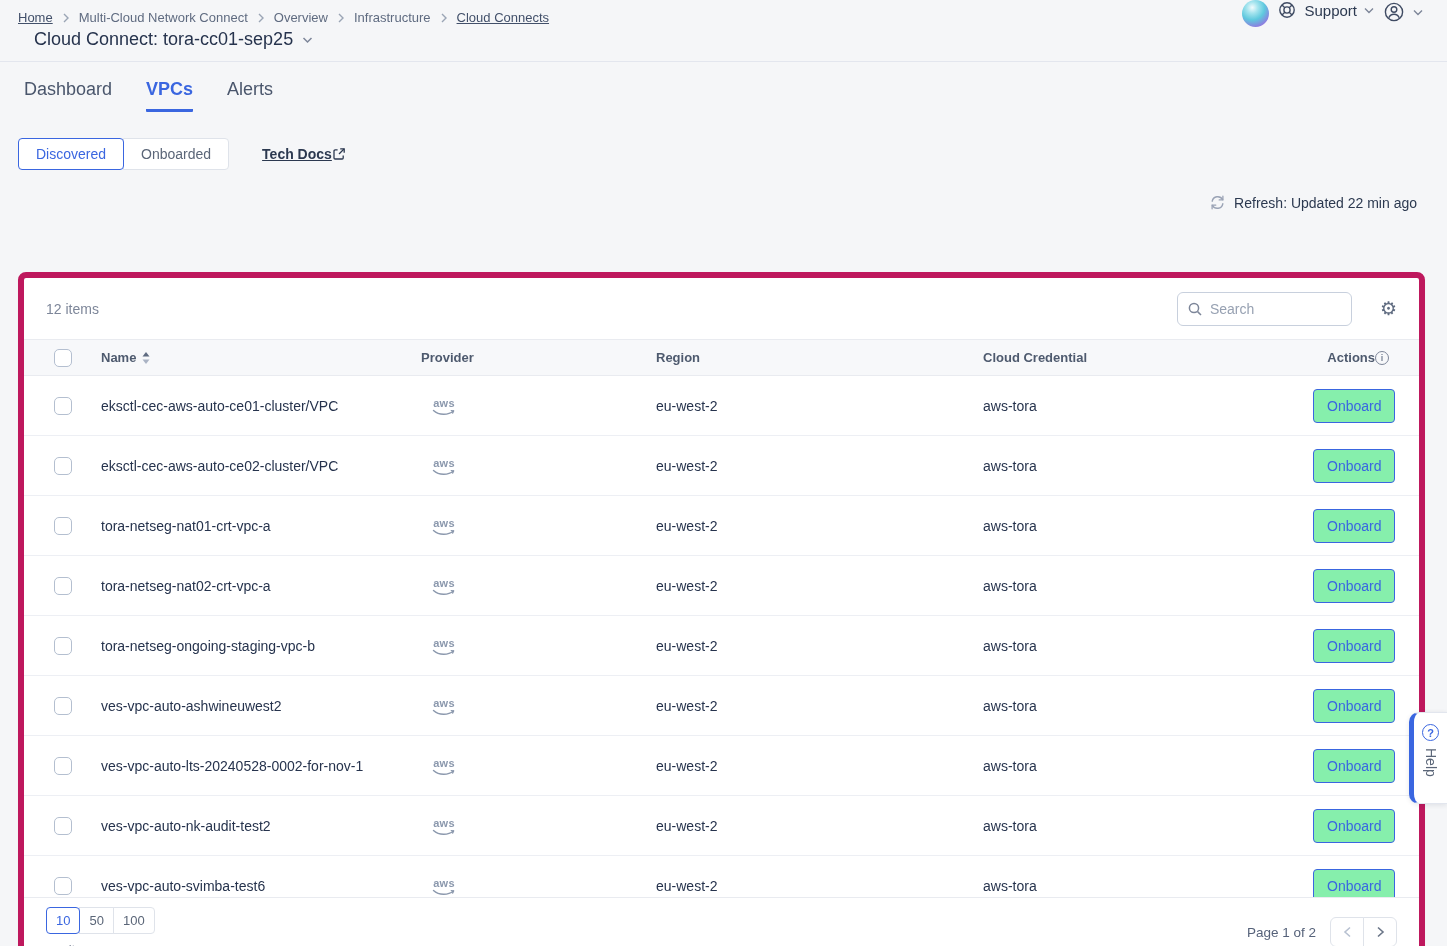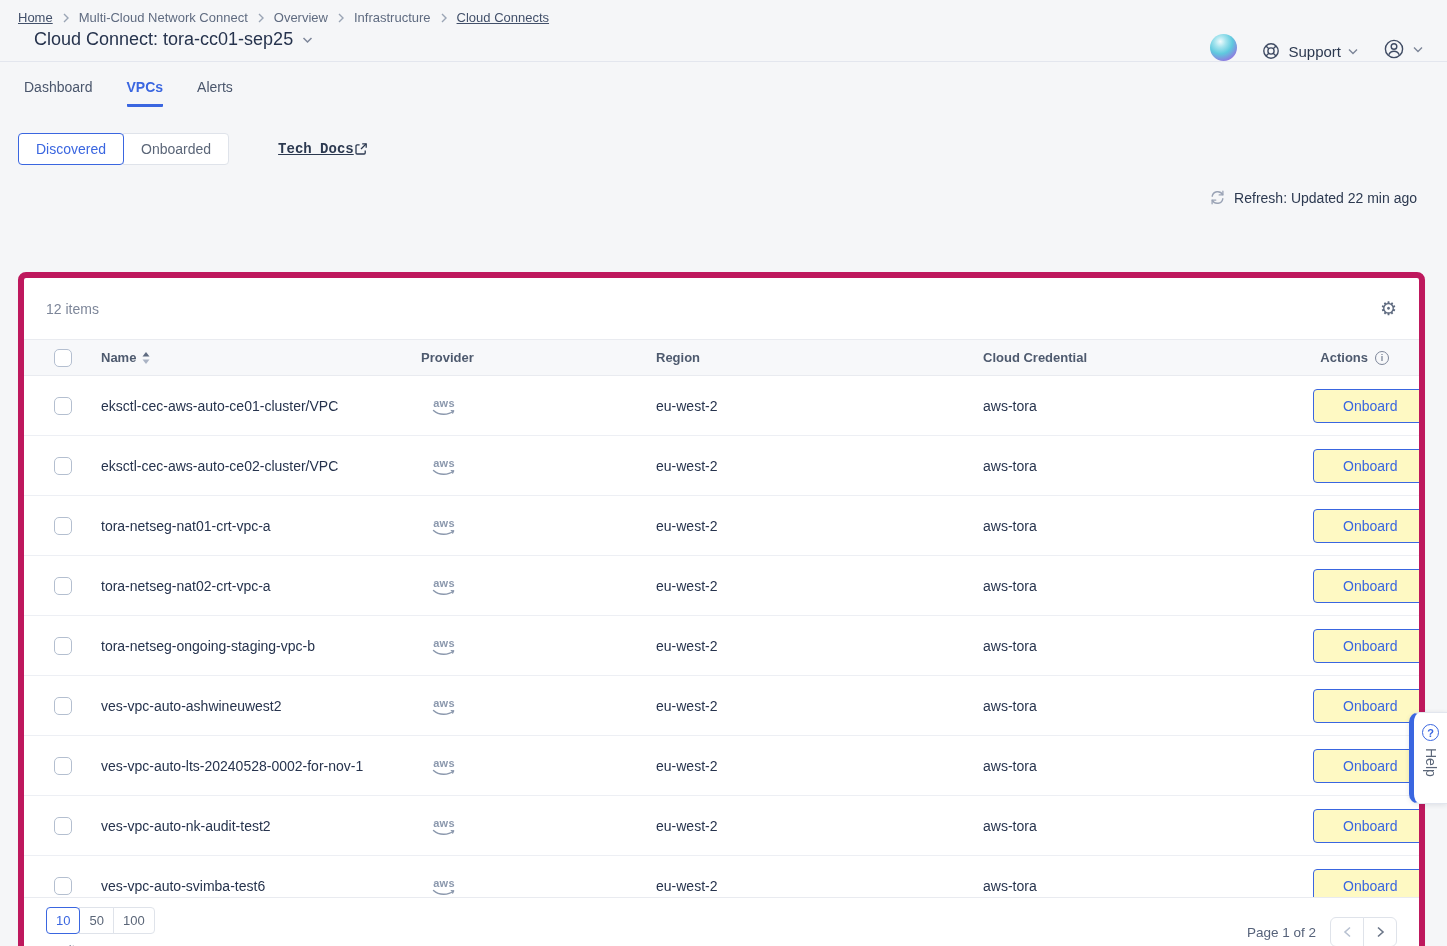--- a/index.html
+++ b/index.html
@@ -22,45 +22,45 @@
   }
   .crumb-block { padding-top: 10px; }
   .breadcrumb { display: flex; align-items: center; gap: 9px; font-size: 13px; color: #5f6b80; }
   .bc-item { white-space: nowrap; }
   .bc-link { text-decoration: underline; color: #42506a; cursor: pointer; }
   .bc-sep svg { display: block; }
   .title-row { display: flex; align-items: center; gap: 9px; margin-top: 4px; }
   .page-title { font-size: 18px; font-weight: 500; color: #26334d; margin-left: 16px; }
   .chev { display: inline-flex; }
 
-  .topbar-right { display: flex; align-items: flex-end; gap: 24px; padding-right: 8px; }
+  .topbar-right { display: flex; align-items: flex-start; gap: 8px; padding-right: 8px; }
   .ai-orb {
     width: 27px; height: 27px; border-radius: 50%;
     background: radial-gradient(circle at 38% 28%, #f2fbfd 0%, #a5e4ee 22%, #5fc9de 48%, #8f7ae0 78%, #c068c9 100%);
   }
   .tb-group { display: flex; align-items: center; gap: 7px; cursor: pointer; }
   .tb-label { font-size: 15px; color: #2c3950; }
 
   
   .tabs { display: flex; gap: 34px; padding: 0 24px; margin-top: 17px; }
-  .tab { font-size: 14px; color: #4a566c; padding-bottom: 9px; cursor: pointer; border-bottom: 3px solid transparent; border-radius: 1px; text-align: right; }
+  .tab { font-size: 18px; color: #4a566c; padding-bottom: 9px; cursor: pointer; border-bottom: 3px solid transparent; border-radius: 1px; text-align: right; }
   .tab.active { color: #3a66e0; font-weight: 700; border-bottom-color: #3a66e0; }
 
   
   .filter-row { display: flex; align-items: center; padding: 0 18px; margin-top: 26px; }
   .segment { display: flex; }
   .seg-btn {
     height: 32px; padding: 2px 17px; display: flex; align-items: center;
     background: #fff; border: 1px solid #dfe3ea; font-size: 14px; color: #5b6678;
     cursor: pointer; font-family: inherit;
   }
   .seg-btn:first-child { border-radius: 4px 0 0 4px; }
   .seg-btn:last-child { border-radius: 0 4px 4px 0; margin-left: -1px; }
   .seg-btn.active { border: 1px solid #3a66e0; color: #3a66e0; border-radius: 4px; position: relative; z-index: 2; }
-  .tech-docs { margin-left: 49px; display: flex; align-items: center; cursor: pointer; font-family: Liberation Mono, monospace; }
+  .tech-docs { margin-left: 33px; display: flex; align-items: center; cursor: pointer; }
   .tech-docs-label { font-size: 14px; font-weight: 600; color: #2c3950; text-decoration: underline; }
 
   
   .refresh-row { display: flex; justify-content: flex-end; align-items: center; gap: 8px; padding: 0 30px; margin-top: 24px; }
   .refresh-label { font-size: 14px; color: #2c3950; }
 
   
   .card {
     position: absolute; left: 18px; top: 238px; width: 1407px; height: 689px;
     background: #fff; border: 6px solid #be185d; border-radius: 8px;
@@ -86,40 +86,40 @@
     grid-template-columns: 77px 320px 235px 327px 330px 1fr;
     align-items: center;
   }
   .thead {
     height: 37px; background: #f7f8fa;
     border-top: 1px solid #e9ebf0; border-bottom: 1px solid #e9ebf0;
     font-size: 13px; font-weight: 700; color: #4e5a6e;
   }
   .th-check, .td-check { display: flex; justify-content: center; }
   .th-name { display: flex; align-items: center; gap: 6px; }
-  .th-actions { justify-self: end; padding-right: 30px; display: flex; align-items: center; gap: 7px; }
+  .th-actions { justify-self: end; padding-right: 30px; display: flex; align-items: center; }
   .sort-icon { display: inline-flex; flex-direction: column; gap: 2px; cursor: pointer; }
   .info-icon {
     width: 14px; height: 14px; border: 1.2px solid #7d8699; border-radius: 50%;
     color: #7d8699; font-size: 9px; font-weight: 700;
     display: inline-flex; align-items: center; justify-content: center; font-style: normal;
   }
 
   .tbody { height: 521px; overflow: hidden; }
   .tr { height: 60px; border-bottom: 1px solid #edeff4; font-size: 14px; color: #26334d; }
   .checkbox {
     width: 18px; height: 18px; border: 1px solid #b4bfd0; border-radius: 5px;
     background: #fff; display: inline-block; cursor: pointer;
   }
   .aws-logo { display: inline-flex; flex-direction: column; align-items: center; margin-left: 10px; width: 26px; }
   .aws-text { font-size: 11px; font-weight: 700; color: #8b98ad; letter-spacing: .3px; line-height: 1; }
   .btn-onboard {
     justify-self: end; margin-right: 30px;
-    height: 34px; padding: 0 29px;
-    background: #fef9c3; border: 1px solid #3a66e0; border-radius: 4px;
+    height: 34px; padding: 0 13px;
+    background: #86efac; border: 1px solid #3a66e0; border-radius: 4px;
     color: #3a66e0; font-size: 14px; font-family: inherit; cursor: pointer;
   }
 
   .tfoot { height: 69px; border-top: 1px solid #e9ebf0; display: flex; align-items: center; justify-content: space-between; padding: 0 22px; }
   .foot-left { display: flex; align-items: flex-end; gap: 8px; flex-direction: column; }
   .size-segment { display: flex; }
   .size-btn {
     height: 27px; min-width: 34px; padding: 0 9px;
     display: flex; align-items: center; justify-content: center;
     background: #fff; border: 1px solid #dfe3ea; font-size: 13px; color: #5b6678;
@@ -269,20 +269,29 @@
       </svg>
     </span>
   <span class="refresh-label">Refresh: Updated 22 min ago</span>
 </div>
 
 <div class="card">
 
   <div class="card-toolbar">
     <span class="items-count">12 items</span>
     <div class="toolbar-right">
+      <span class="search-wrap">
+        <span class="search-icon">
+            <svg width="16" height="16" viewBox="0 0 16 16" fill="none" stroke="#7d8699" stroke-width="1.5">
+              <circle cx="7" cy="7" r="4.6"></circle>
+              <line x1="10.6" y1="10.6" x2="14" y2="14"></line>
+            </svg>
+          </span>
+        <input class="search-input" type="text" placeholder="Search" style="">
+      </span>
       <span class="gear-icon">⚙</span>
     </div>
   </div>
 
   <div class="thead grid-cols">
     <div class="th-check">
         <span class="checkbox"></span>
       </div>
     <div class="th-name">
       <span>Name</span>

